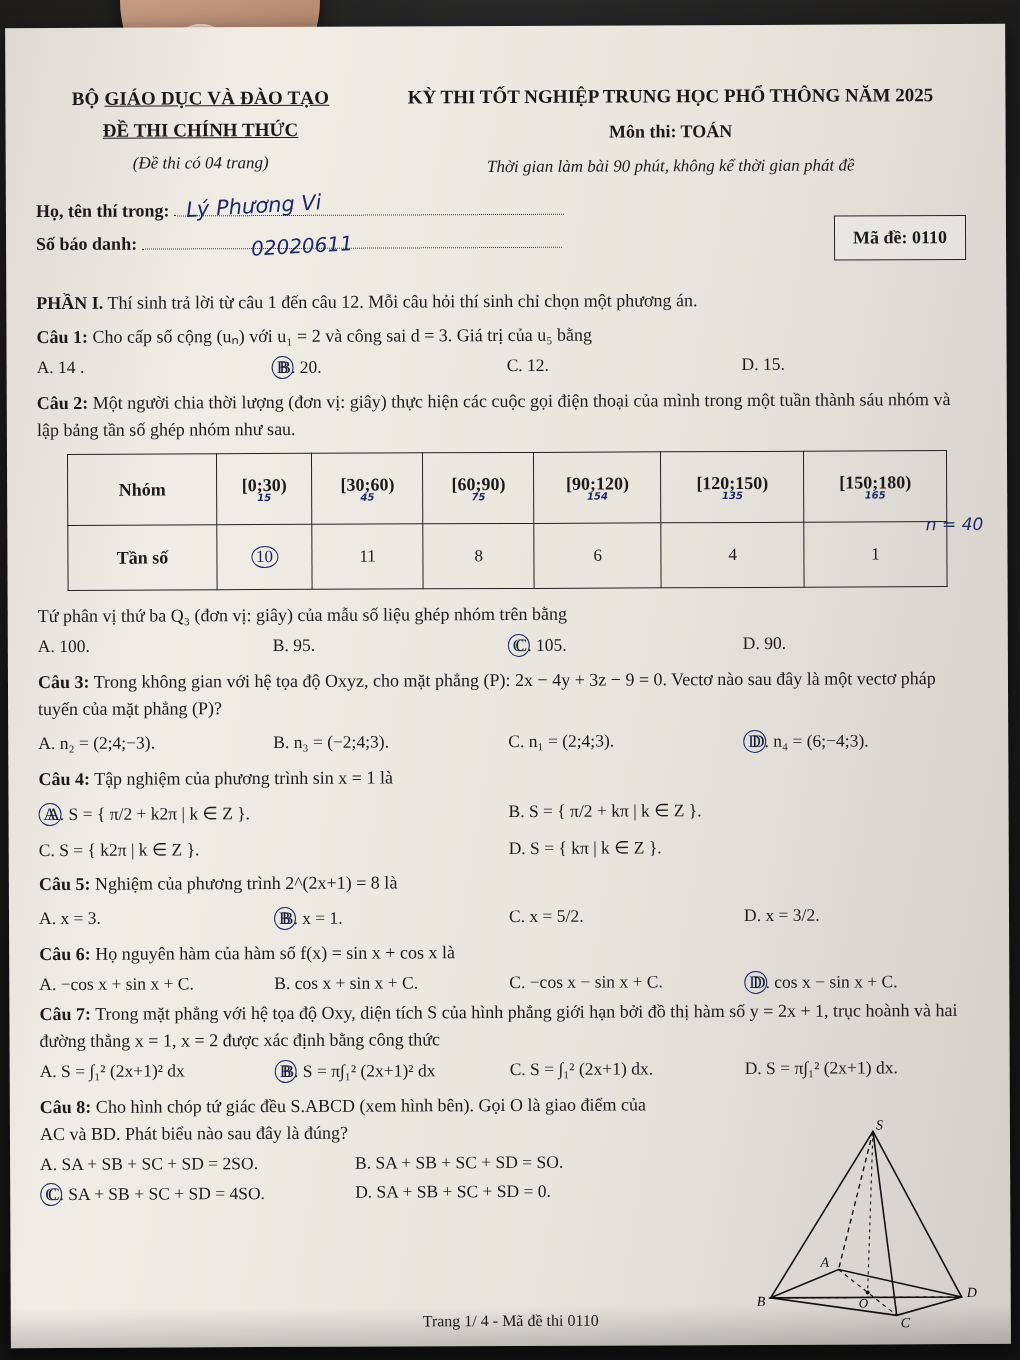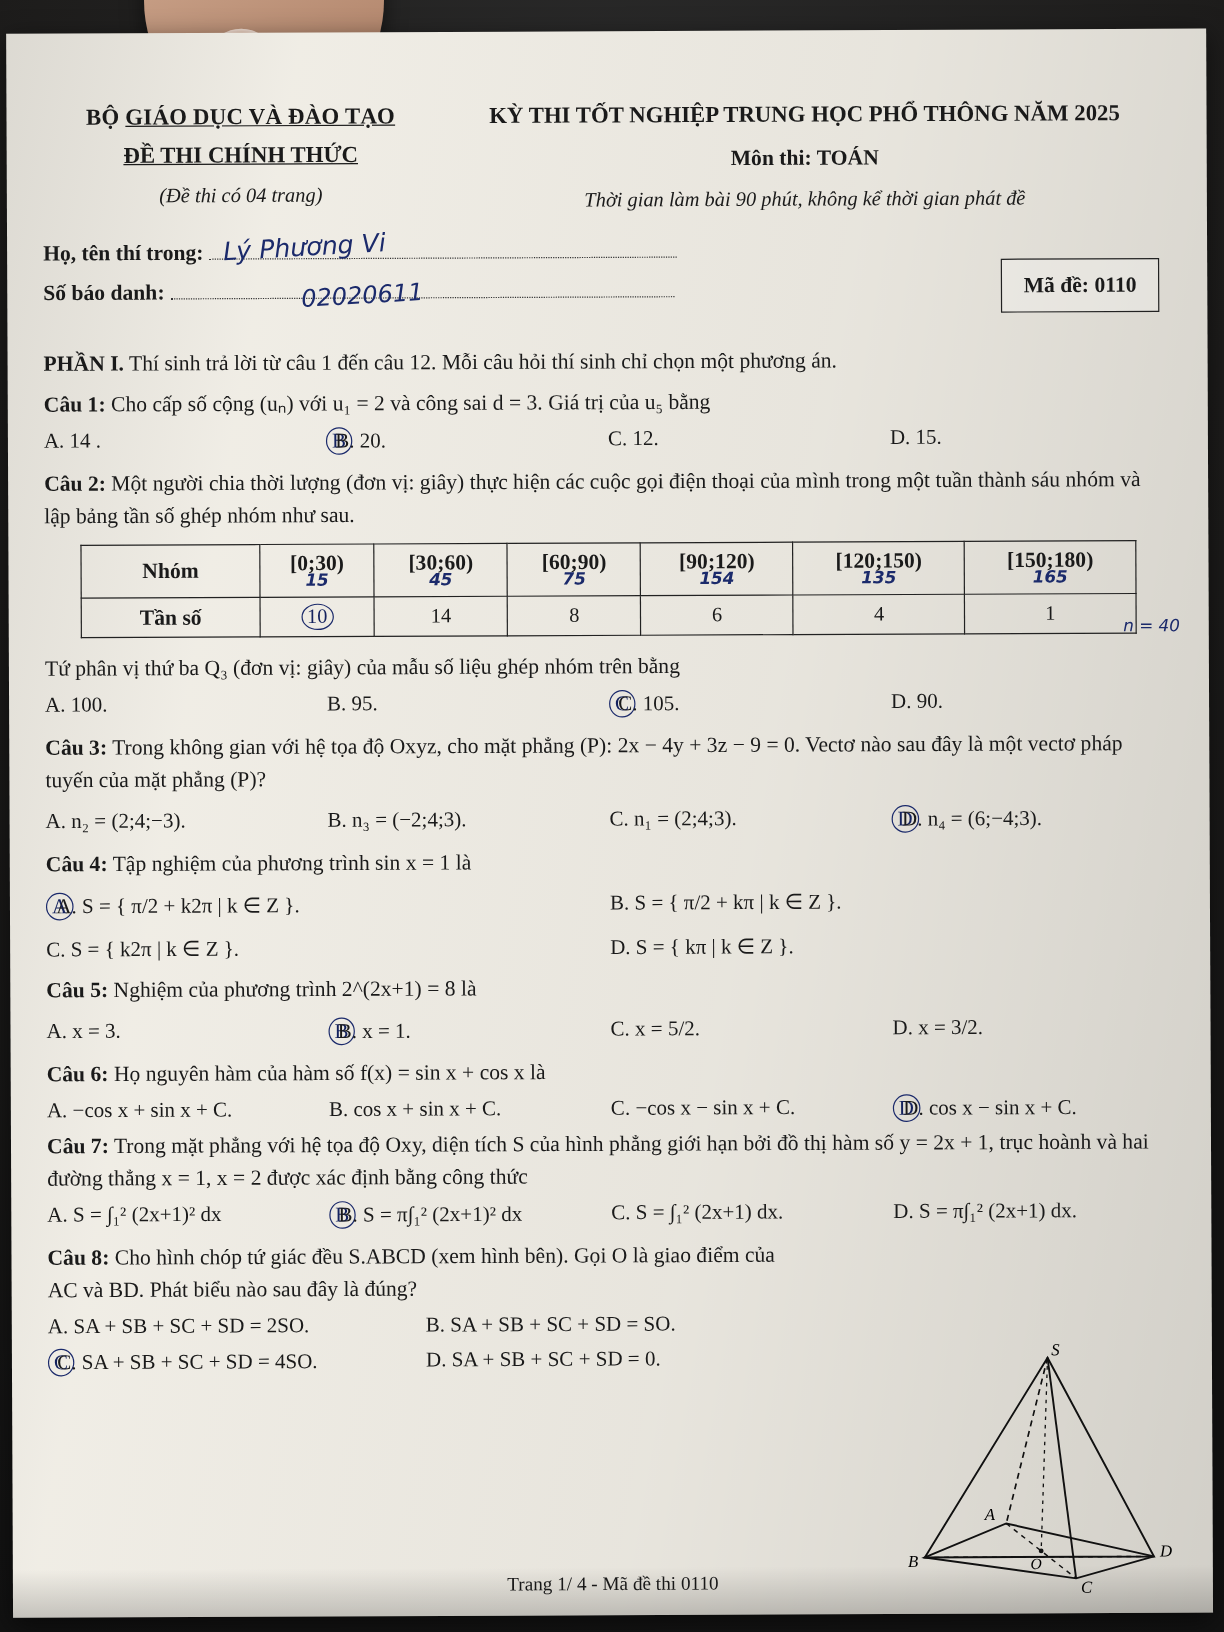--- a/index.html
+++ b/index.html
@@ -67,29 +67,29 @@
   .phan{margin-top:16px;font-size:18px;}
   .q{margin-top:10px;font-size:18px;line-height:1.5;}
   .qlabel{font-weight:bold;}
   .opts{display:flex;margin-top:6px;font-size:17.5px;}
   .opts > div{flex:1;}
   .opts.two > div{flex:0 0 50%;}
   .circ{display:inline-block;border:1.8px solid #1b2a6b;border-radius:50%;padding:0 4px;}
   .pen{color:#14225e;}
 
   table.freq{border-collapse:collapse;margin:10px auto 0 auto;width:880px;font-size:17px;}
-  table.freq td,table.freq th{border:1.6px solid #222;padding:5px 4px;text-align:center;}
+  table.freq td,table.freq th{border:1.6px solid #222;padding:21px 4px;text-align:center;}
   table.freq th{font-weight:bold;font-size:18px;}
   .cell-note{
-    font-family:"DejaVu Sans",sans-serif;color:#1b2a6b;font-size:14px;font-style:italic;
+    font-family:"DejaVu Sans",sans-serif;color:#1b2a6b;font-size:10px;font-style:italic;
     display:block;margin-top:-4px;
   }
   .nmark{
     position:absolute;font-family:"DejaVu Sans",sans-serif;color:#1b2a6b;
-    font-size:14px;font-style:italic;
+    font-size:17px;font-style:italic;
   }
 
   .figure{position:absolute;right:12px;top:1095px;width:250px;height:215px;}
   .footer{position:absolute;left:0;right:0;bottom:16px;text-align:center;font-size:16px;}
   .blur-bot{
     position:absolute;left:0;right:0;bottom:0;height:40px;
     background:linear-gradient(to bottom, rgba(0,0,0,0), rgba(0,0,0,.18));
   }
 </style>
 </head>
@@ -165,21 +165,21 @@
           <th><span>[0;30)</span><span class="cell-note">15</span></th>
           <th><span>[30;60)</span><span class="cell-note">45</span></th>
           <th><span>[60;90)</span><span class="cell-note">75</span></th>
           <th><span>[90;120)</span><span class="cell-note">154</span></th>
           <th><span>[120;150)</span><span class="cell-note">135</span></th>
           <th><span>[150;180)</span><span class="cell-note">165</span></th>
         </tr>
         <tr>
           <th>Tần số</th>
           <td><span class="circ pen">10</span></td>
-          <td>14</td>
+          <td>11</td>
           <td>8</td>
           <td>6</td>
           <td>4</td>
           <td>1</td>
         </tr>
       </tbody>
           </table>
       <div class="nmark" style="right:-6px;top:64px">n = 40</div>
     </div>
 

